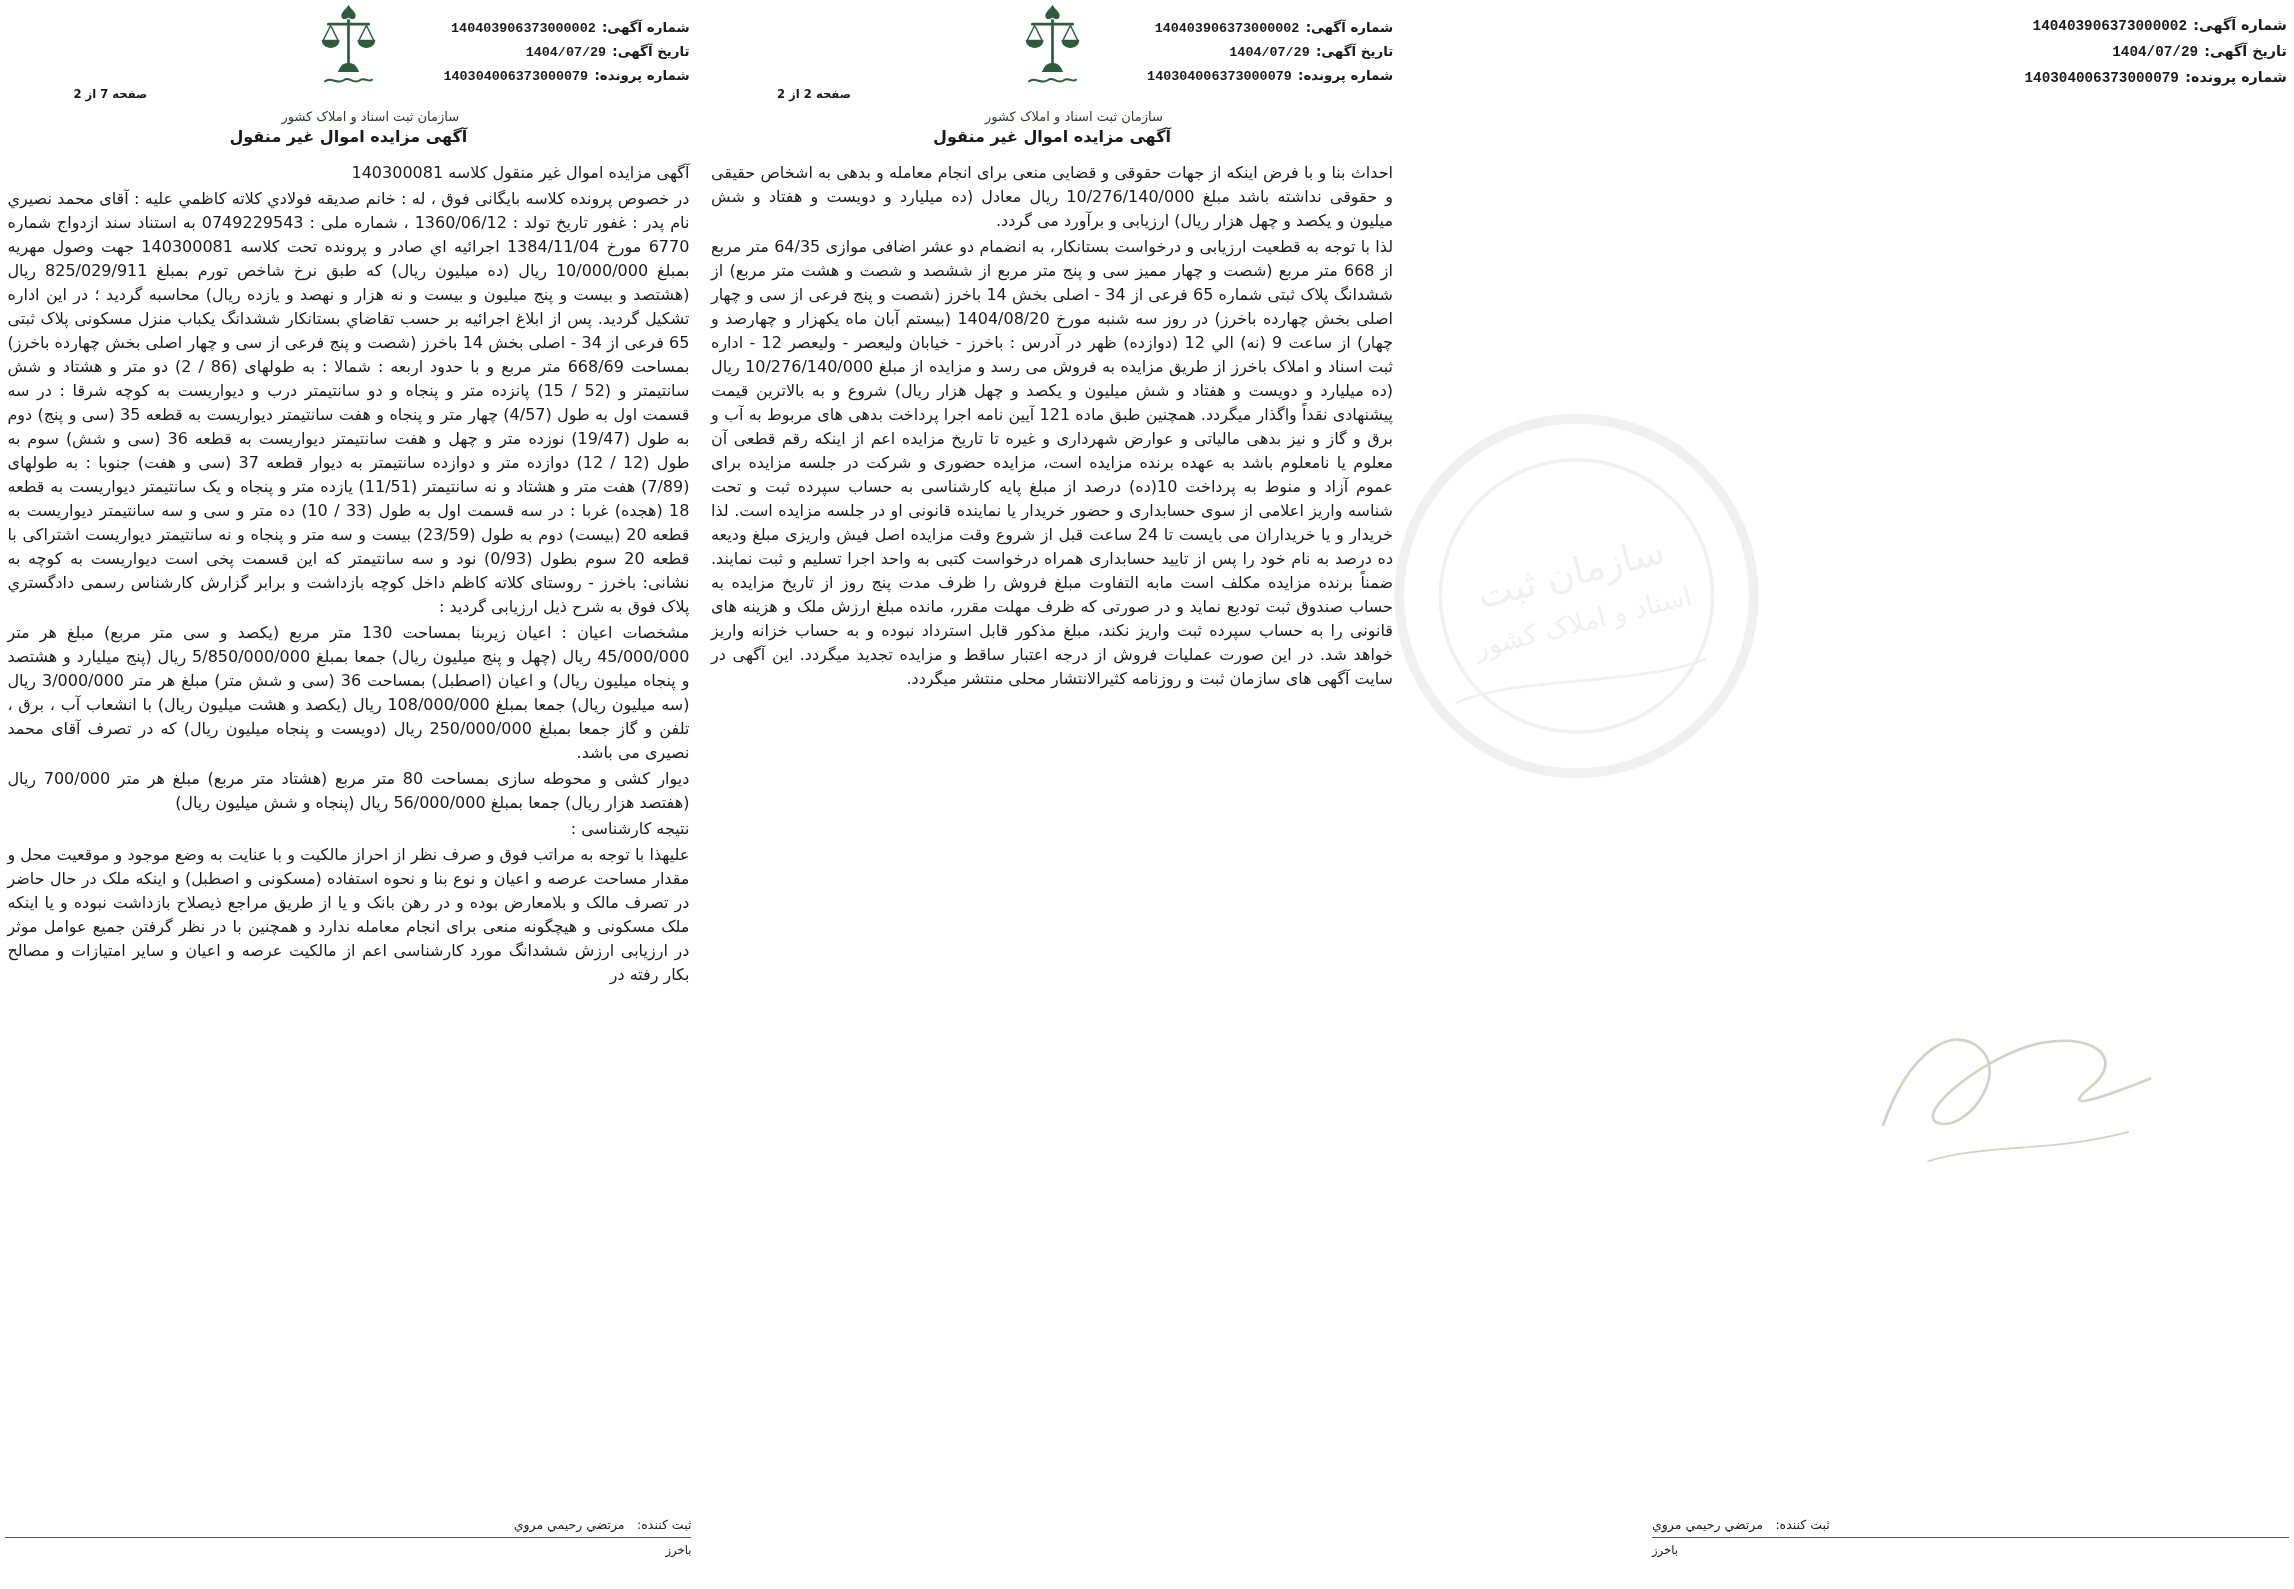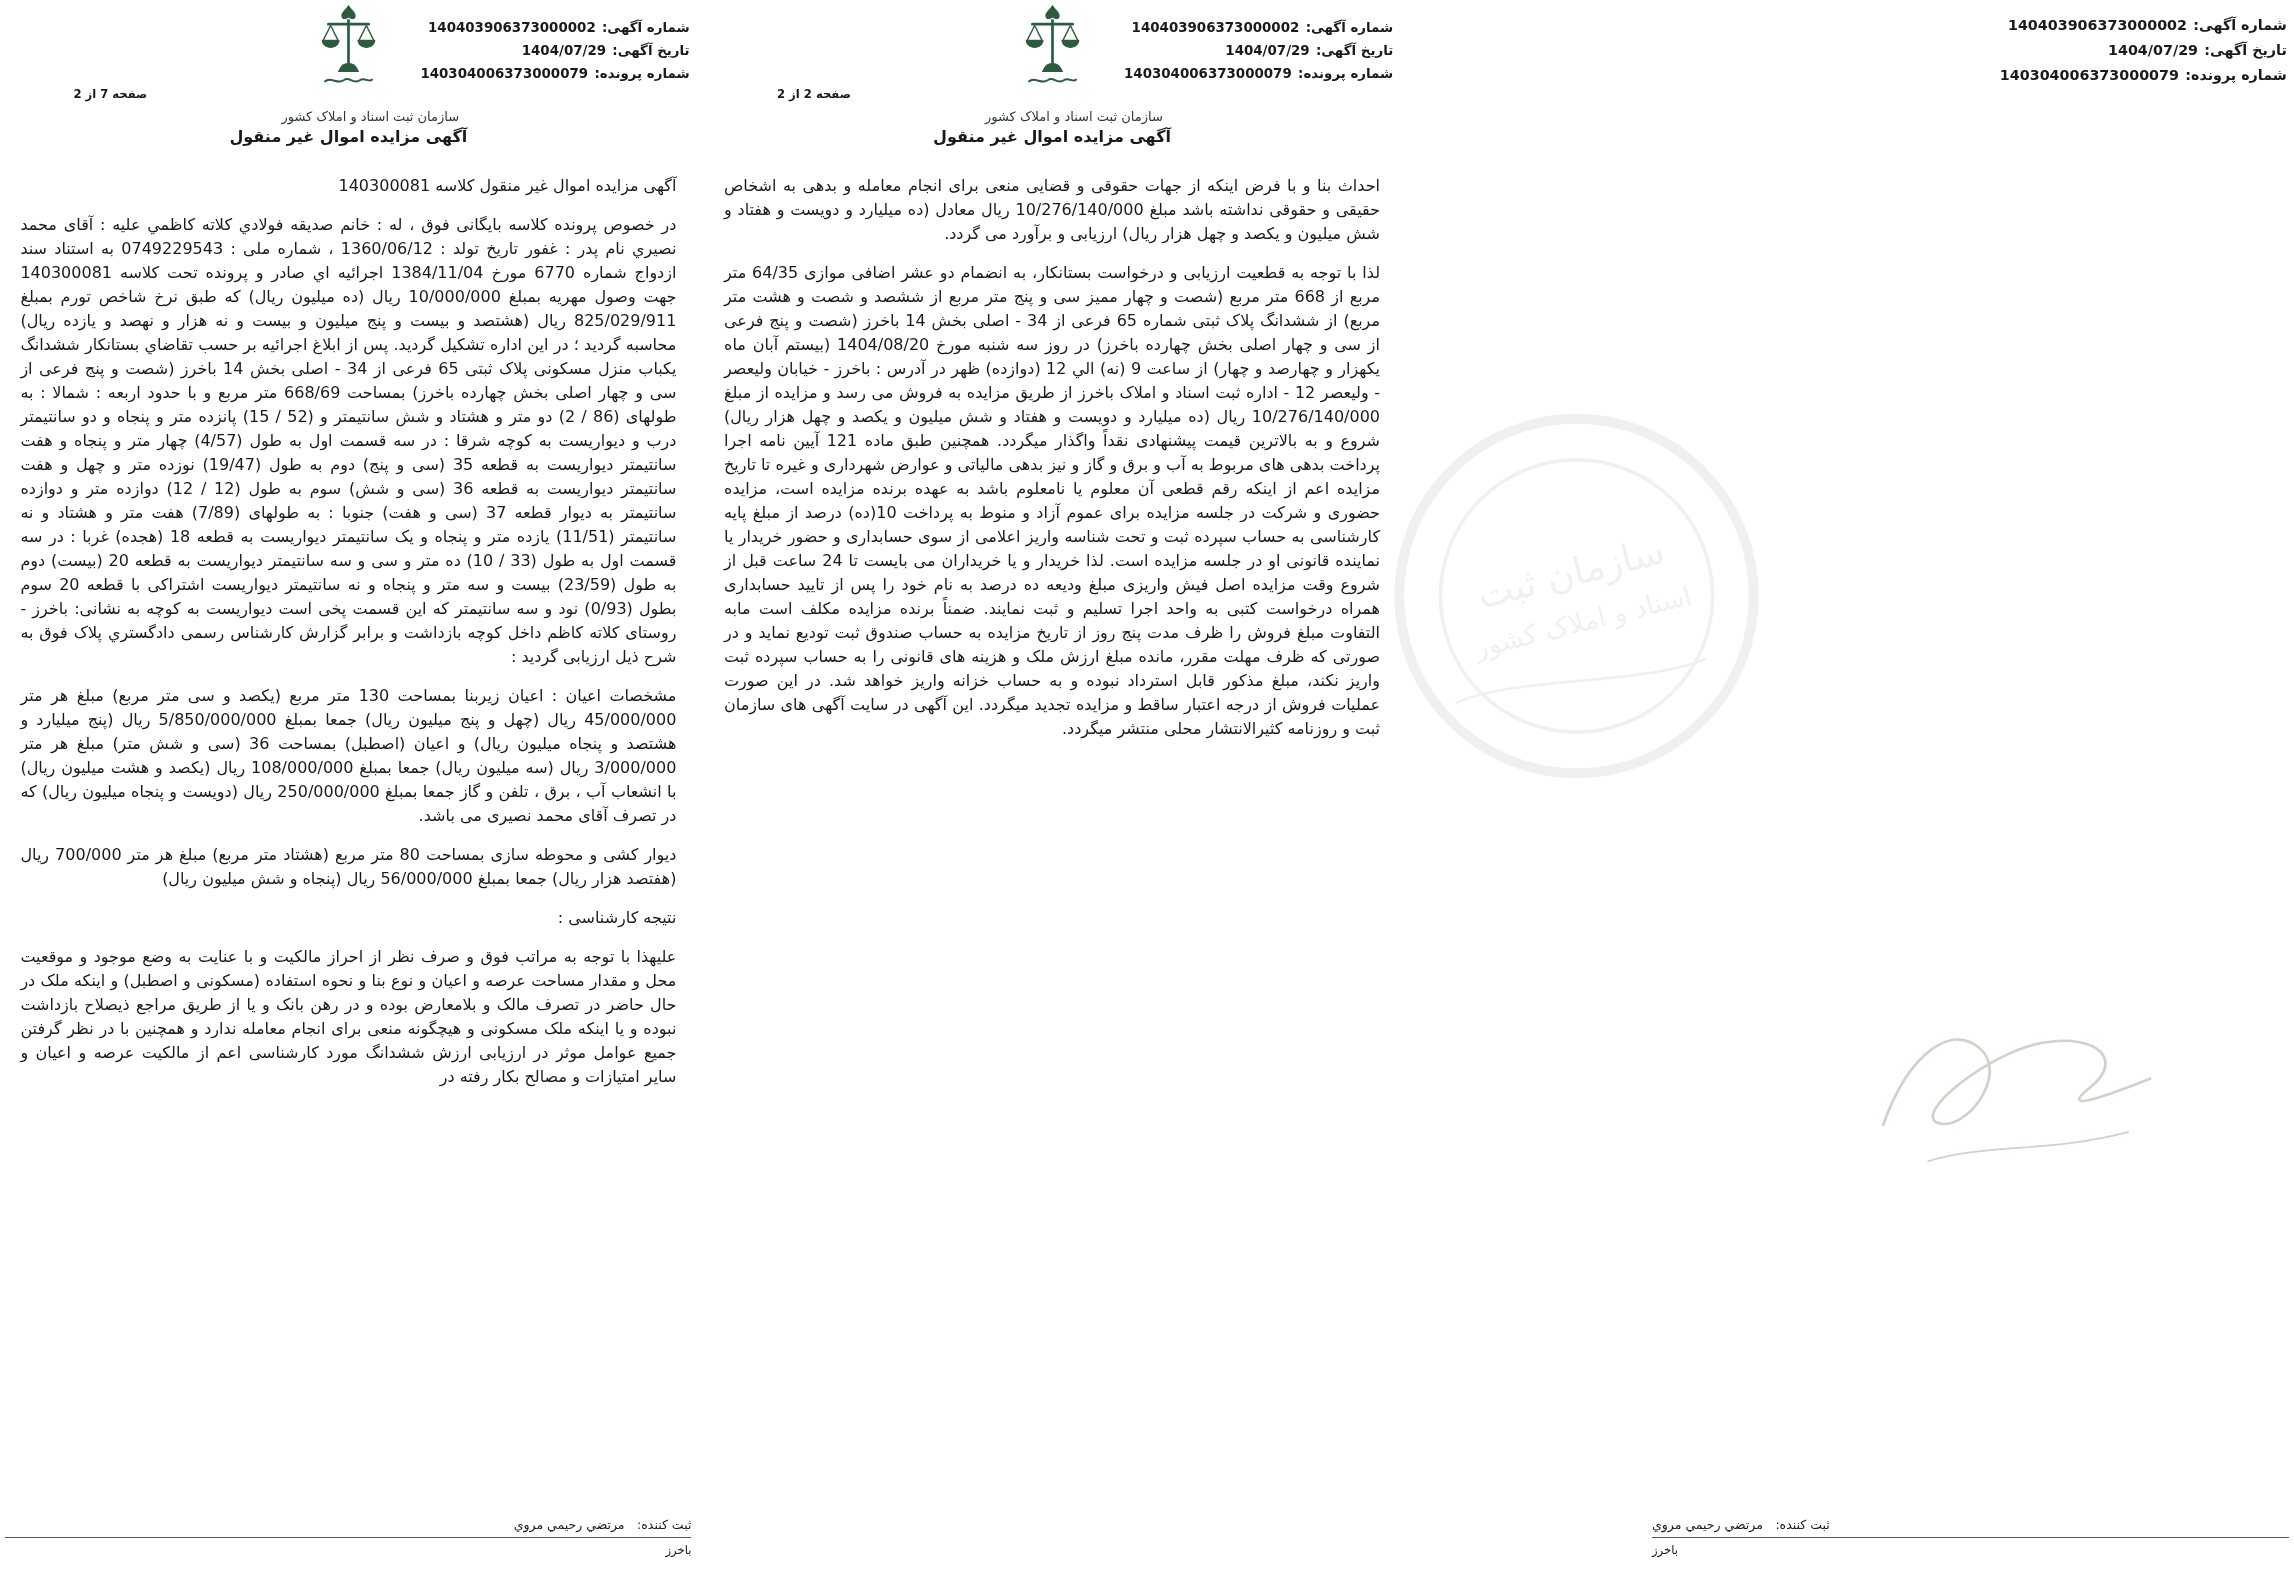--- a/index.html
+++ b/index.html
@@ -14,33 +14,33 @@
 
   
   .page { position:absolute; top:0; width:686px; height:1590px; }
   .page.p1 { left:5.4px; }
   .page.p2 { left:709px; }
 
   
   .letterhead { direction:rtl; text-align:right; font-weight:bold; }
   .page-letterhead { position:absolute; top:16px; right:1.8px; font-size:13.4px; line-height:23px; }
   .sheet-letterhead { position:absolute; top:12.5px; right:7.2px; font-size:14.3px; line-height:25px; }
-  .lh-line .lh-val { margin-right:6.3px; }
+  .lh-line .lh-val { margin-right:6.3px;font-family:Liberation Mono, monospace; }
 
   
   .logo-block { position:absolute; top:3.6px; left:50%; transform:translateX(-50%); width:134px; text-align:center; }
   .logo-caption { font-size:13px; color:#2d3a2f; margin-top:16px; white-space:nowrap; }
 
   .page-num { position:absolute; top:87px; left:68px; font-size:11.6px; font-weight:bold; direction:rtl; }
 
   
   .title { position:absolute; top:127px; left:0; width:100%; margin:0; text-align:center;
            font-size:16px; font-weight:bold; direction:rtl; }
   .body { position:absolute; top:159px; left:0; right:0; }
-  .body p { margin:15px; direction:rtl; text-align:justify; font-size:16px; line-height:24px; }
+  .body p { margin:2px; direction:rtl; text-align:justify; font-size:16px; line-height:24px; }
 
   
   .pfooter { position:absolute; top:1517px; left:0; width:100%; direction:rtl; }
   .pfooter .reg-row { text-align:right; font-size:12.5px; }
   .pfooter .reg-row .reg-name { margin-right:12.5px; }
   .pfooter .divider { border-top:0.9px solid #555; margin-top:5.4px; height:0; }
   .pfooter .office { text-align:right; font-size:11.6px; margin-top:4.5px; padding-left:1.8px; }
 
   .sheet-footer { position:absolute; left:1652px; top:1517px; width:637px; direction:rtl; }
   .sheet-footer .reg-row { text-align:left; font-size:12.5px; }

